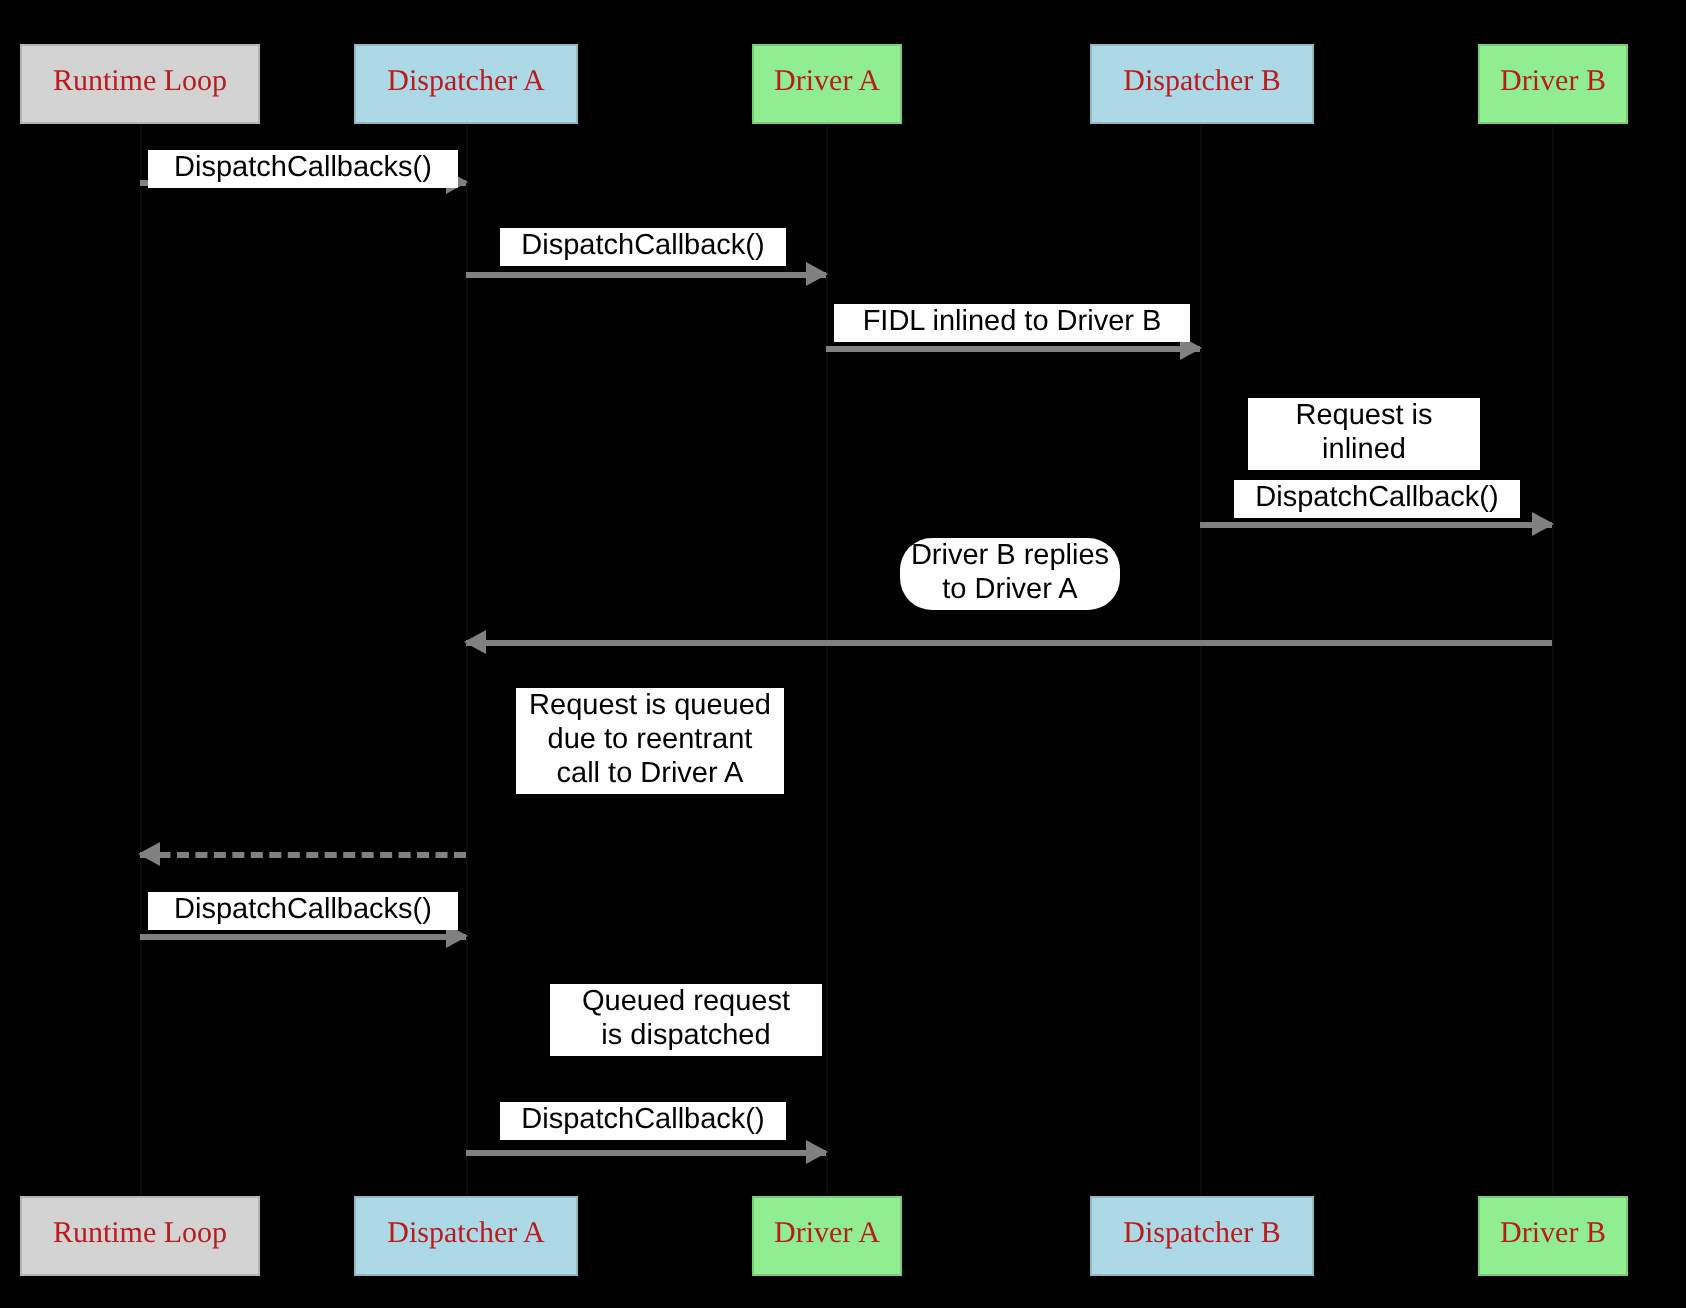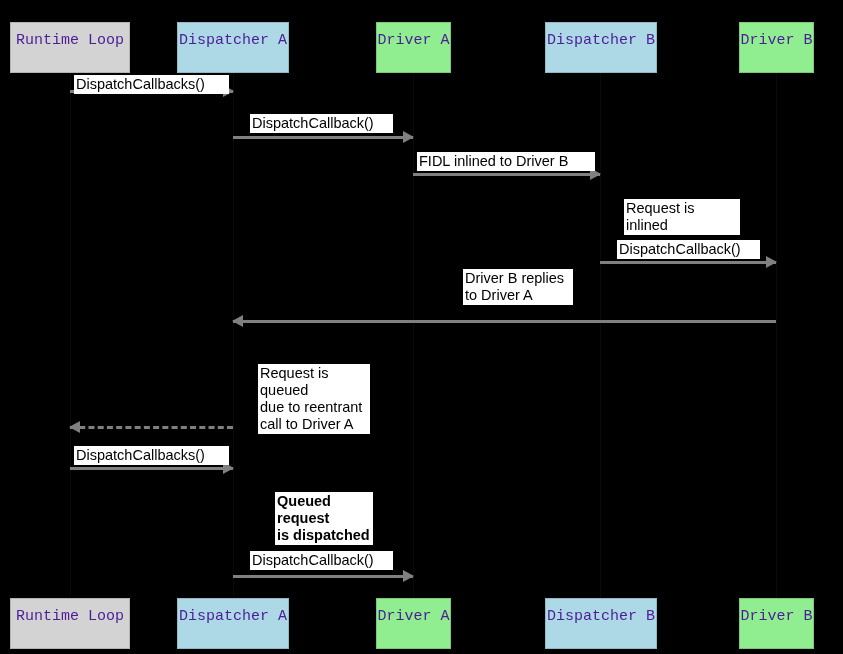--- a/index.html
+++ b/index.html
@@ -14,26 +14,26 @@
     height: 654px;
     background: #000000;
     font-family: "Liberation Sans", sans-serif;
     overflow: hidden;
   }
 
   
   .participant {
     position: absolute;
     box-sizing: border-box;
-    height: 51px;
+    height: 40px;
     line-height: 36px;
     text-align: center;
-    color: #4c1d95;
+    color: #b91c1c;
     font-size: 15px;
-    font-family: Liberation Mono, monospace;
+    font-family: Liberation Serif, serif;
     white-space: nowrap;
     border: 1px solid rgba(0,0,0,0.15);
   }
 
   
   .lifeline {
     position: absolute;
     width: 1px;
     top: 58px;
     bottom: 56px;
@@ -79,21 +79,21 @@
   
   .label {
     position: absolute;
     background: #ffffff;
     color: #000000;
     font-size: 14.5px;
     line-height: 17px;
     font-family: "Liberation Sans", sans-serif;
     padding: 1px 2px;
     white-space: pre;
-    text-align: left;
+    text-align: center;
     box-sizing: border-box;
   }
   .label.multiline { white-space: pre-line; }
 </style>
 </head>
 <body>
 
 <div id="diagram">
 
   <div id="lifelines">
@@ -151,26 +151,26 @@
       <div class="label" style="left: 74px; top: 75px; width: 155px;">DispatchCallbacks()</div>
       <div class="label" style="left: 250px; top: 114px; width: 143px;">DispatchCallback()</div>
       <div class="label" style="left: 417px; top: 152px; width: 178px;">FIDL inlined to Driver B</div>
       <div class="label" style="left: 617px; top: 240px; width: 143px;">DispatchCallback()</div>
       <div class="label" style="left: 74px; top: 446px; width: 155px;">DispatchCallbacks()</div>
       <div class="label" style="left: 250px; top: 551px; width: 143px;">DispatchCallback()</div>
     </div>
 
   <div id="notes">
       <div class="label multiline" style="left: 624px; top: 199px; width: 116px;">Request is inlined</div>
-      <div class="label multiline" style="left: 463px; top: 269px; width: 110px;">Driver B replies
+      <div class="label multiline" style="left: 450px; top: 269px; width: 110px; border-radius: 16px;">Driver B replies
 to Driver A</div>
-      <div class="label multiline" style="left: 258px; top: 364px; width: 112px;">Request is queued
+      <div class="label multiline" style="left: 258px; top: 344px; width: 134px;">Request is queued
 due to reentrant
 call to Driver A</div>
-      <div class="label multiline" style="left: 275px; top: 492px; width: 98px; font-weight: bold;">Queued request
+      <div class="label multiline" style="left: 275px; top: 492px; width: 136px;">Queued request
 is dispatched</div>
     </div>
 
   <div id="footer-boxes">
       <div class="participant" style="left: 10px; top: 598px; width: 120px; background: rgb(211, 211, 211);">Runtime Loop</div>
       <div class="participant" style="left: 177px; top: 598px; width: 112px; background: rgb(173, 216, 230);">Dispatcher A</div>
       <div class="participant" style="left: 376px; top: 598px; width: 75px; background: rgb(144, 238, 144);">Driver A</div>
       <div class="participant" style="left: 545px; top: 598px; width: 112px; background: rgb(173, 216, 230);">Dispatcher B</div>
       <div class="participant" style="left: 739px; top: 598px; width: 75px; background: rgb(144, 238, 144);">Driver B</div>
     </div>

